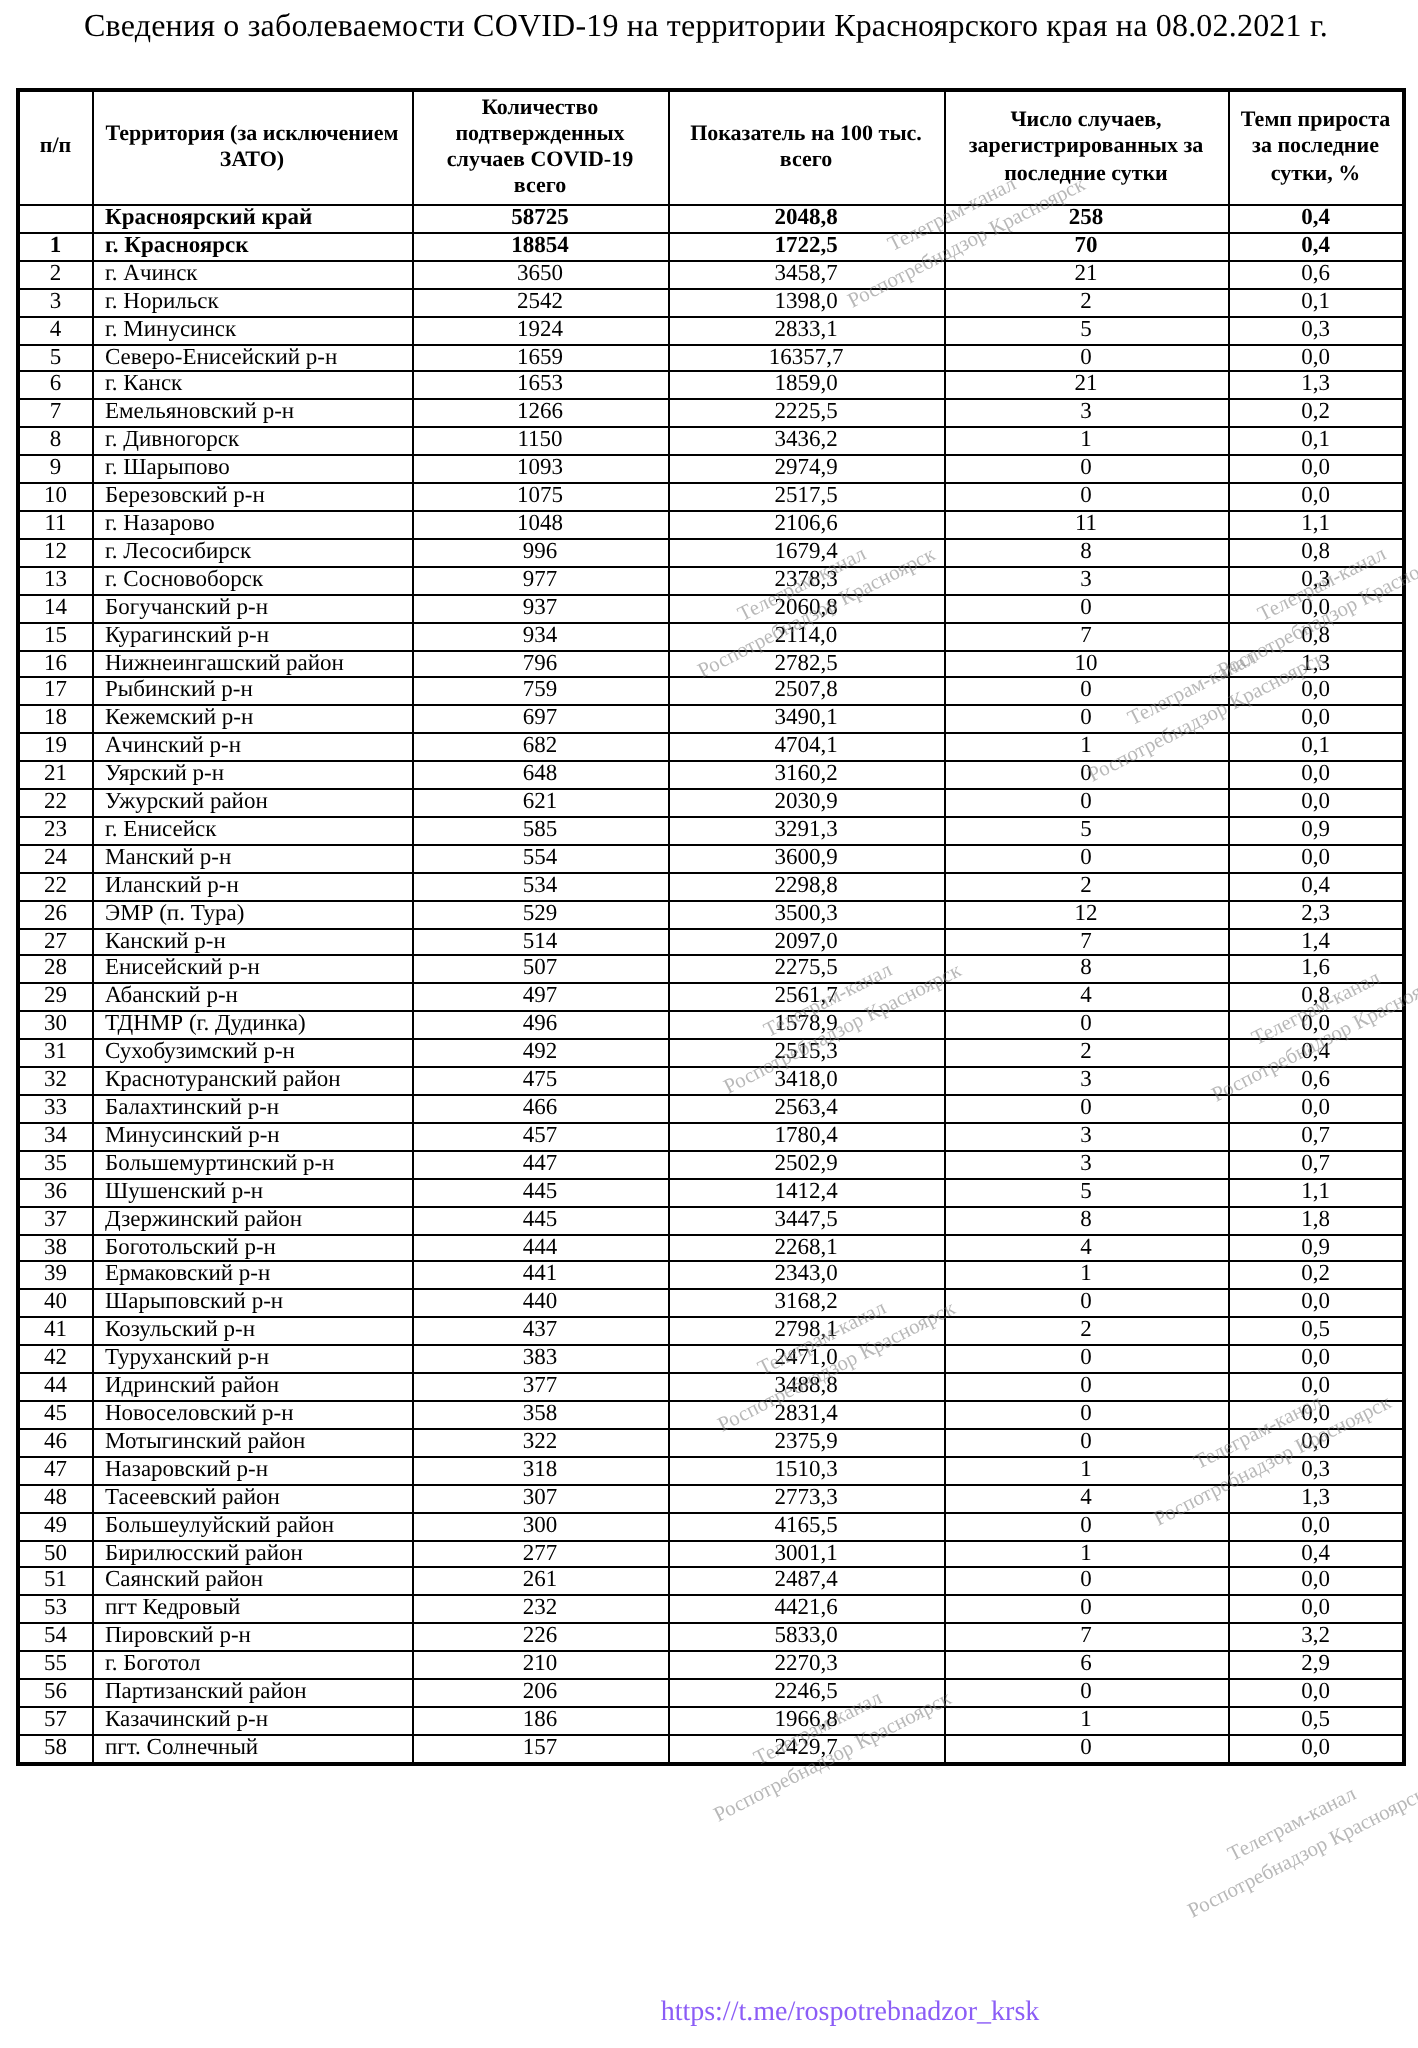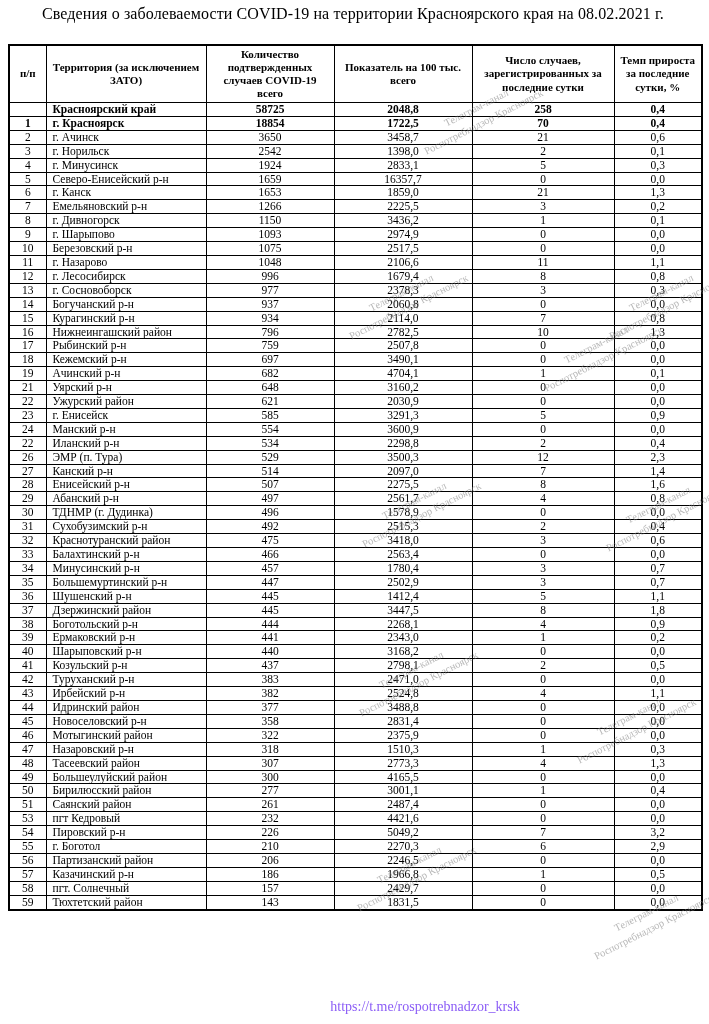--- a/index.html
+++ b/index.html
@@ -436,28 +436,20 @@
       </tr>
       <tr>
         <td>42</td>
         <td class="terr">Туруханский р-н</td>
         <td>383</td>
         <td>2471,0</td>
         <td>0</td>
         <td>0,0</td>
       </tr>
       <tr>
-        <td>43</td>
-        <td class="terr">Ирбейский р-н</td>
-        <td>382</td>
-        <td>2524,8</td>
-        <td>4</td>
-        <td>1,1</td>
-      </tr>
-      <tr>
         <td>44</td>
         <td class="terr">Идринский район</td>
         <td>377</td>
         <td>3488,8</td>
         <td>0</td>
         <td>0,0</td>
       </tr>
       <tr>
         <td>45</td>
         <td class="terr">Новоселовский р-н</td>
@@ -519,21 +511,21 @@
         <td class="terr">пгт Кедровый</td>
         <td>232</td>
         <td>4421,6</td>
         <td>0</td>
         <td>0,0</td>
       </tr>
       <tr>
         <td>54</td>
         <td class="terr">Пировский р-н</td>
         <td>226</td>
-        <td>5049,2</td>
+        <td>5833,0</td>
         <td>7</td>
         <td>3,2</td>
       </tr>
       <tr>
         <td>55</td>
         <td class="terr">г. Боготол</td>
         <td>210</td>
         <td>2270,3</td>
         <td>6</td>
         <td>2,9</td>
@@ -552,28 +544,20 @@
         <td>186</td>
         <td>1966,8</td>
         <td>1</td>
         <td>0,5</td>
       </tr>
       <tr>
         <td>58</td>
         <td class="terr">пгт. Солнечный</td>
         <td>157</td>
         <td>2429,7</td>
-        <td>0</td>
-        <td>0,0</td>
-      </tr>
-      <tr>
-        <td>59</td>
-        <td class="terr">Тюхтетский район</td>
-        <td>143</td>
-        <td>1831,5</td>
         <td>0</td>
         <td>0,0</td>
       </tr>
     </tbody>
 </table>
 
 <div id="watermarks">
     <div class="watermark" style="left: 480px; top: 115px;">
       <span>Телеграм-канал</span>
       <span>Роспотребнадзор Красноярск</span>

